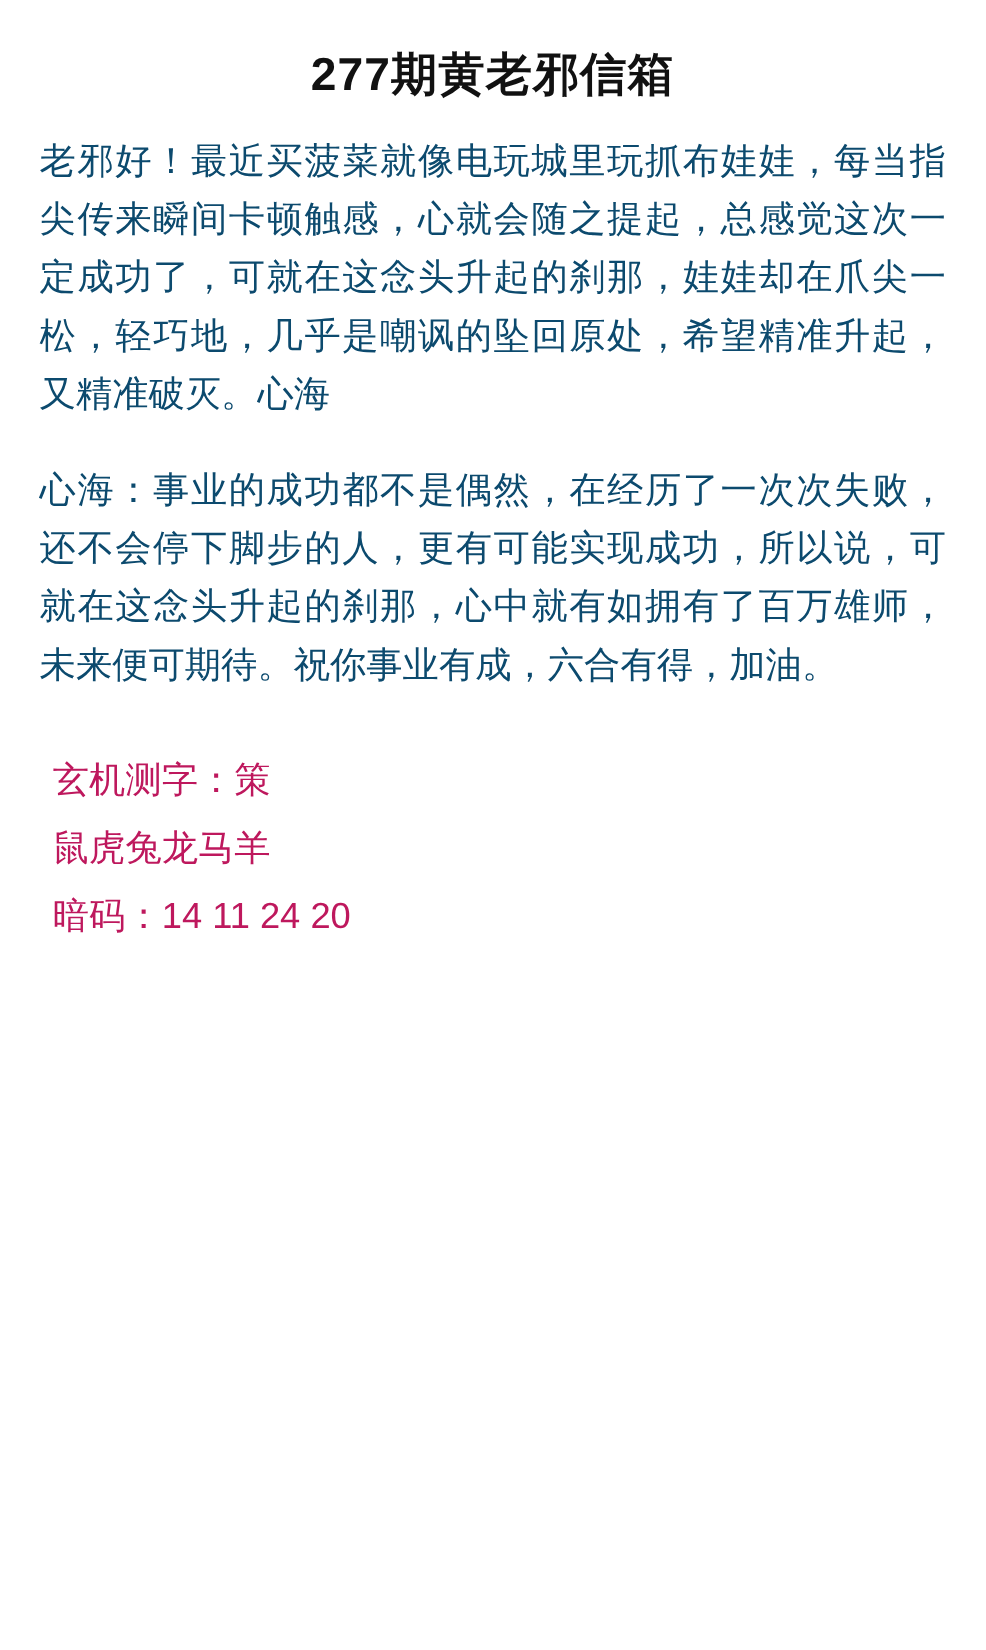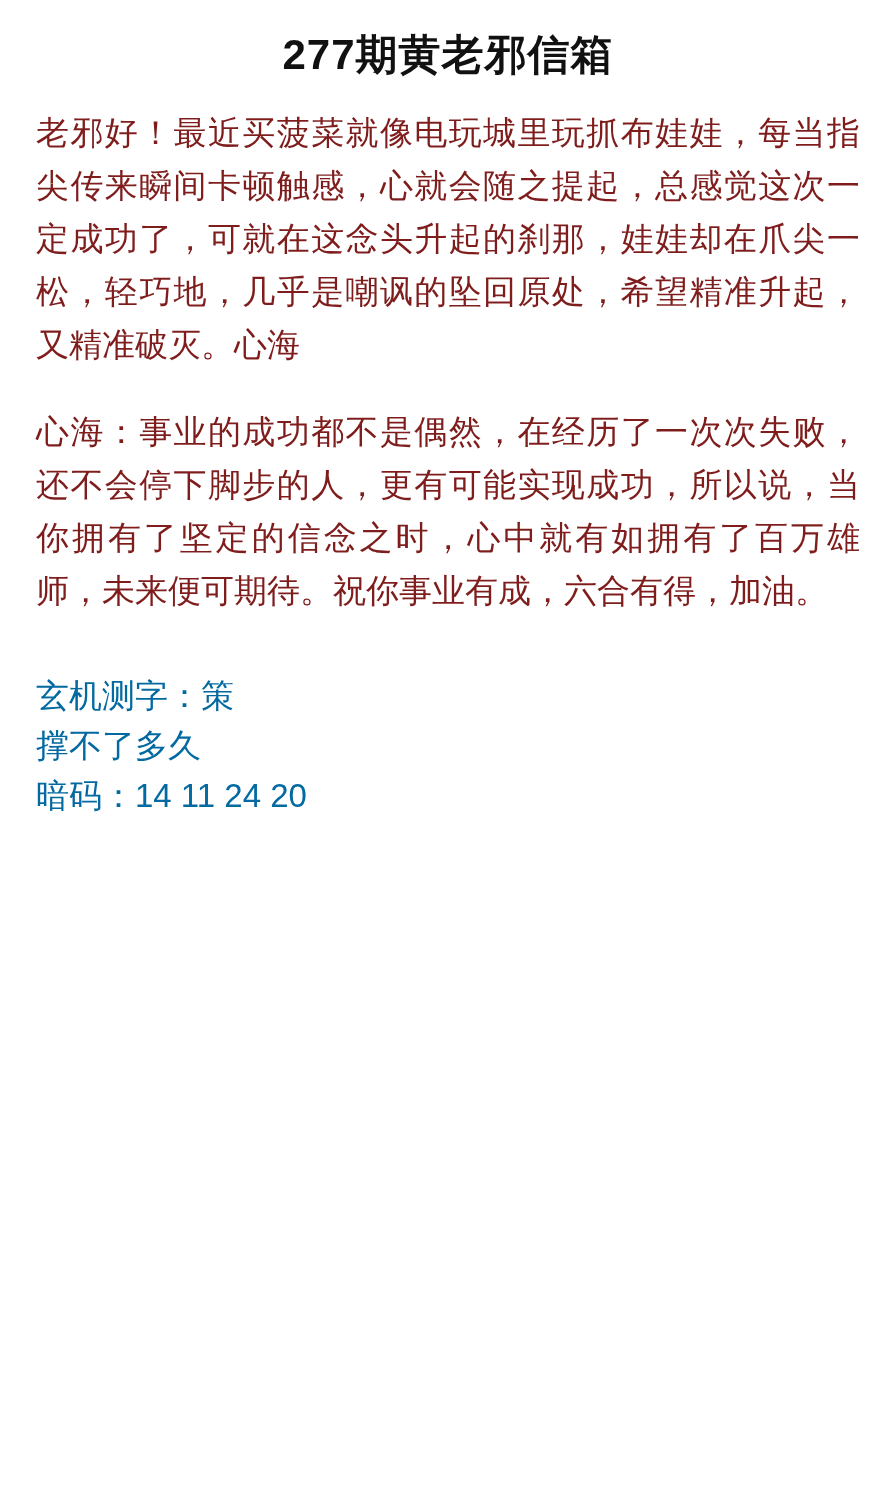--- a/index.html
+++ b/index.html
@@ -12,66 +12,66 @@
     height: 1500px;
     font-family: "Liberation Sans", "DejaVu Sans", sans-serif;
     color: #1a1a1a;
     overflow: hidden;
   }
   .page {
     position: relative;
     width: 896px;
     height: 1500px;
     box-sizing: border-box;
-    padding: 30px 36px 0 36px;
+    padding: 43px 36px 0 36px;
     background: #ffffff;
   }
   .title {
     text-align: center;
     font-size: 42px;
     font-weight: bold;
     letter-spacing: 1px;
     color: #111111;
     margin: 0 0 26px 0;
     line-height: 1.2;
   }
   .para {
     font-size: 33px;
     line-height: 53px;
-    color: #7f1d1d;
+    color: #0c4a6e;
     margin: 0 0 34px 0;
     text-align: justify;
     text-justify: inter-ideograph;
     letter-spacing: 0px;
   }
   .para.tight {
     margin-bottom: 30px;
   }
   .footer {
     margin-top: 54px;
   }
   .footer-line {
     font-size: 33px;
     line-height: 50px;
-    color: #0369a1;
-    margin: 0;
+    color: #be185d;
+    margin: 12px;
   }
 </style>
 </head>
 <body>
 
 <div class="page">
 
   <h1 class="title">277期黄老邪信箱</h1>
 
   <p class="para">老邪好！最近买菠菜就像电玩城里玩抓布娃娃，每当指尖传来瞬间卡顿触感，心就会随之提起，总感觉这次一定成功了，可就在这念头升起的刹那，娃娃却在爪尖一松，轻巧地，几乎是嘲讽的坠回原处，希望精准升起，又精准破灭。心海</p>
 
-  <p class="para">心海：事业的成功都不是偶然，在经历了一次次失败，还不会停下脚步的人，更有可能实现成功，所以说，当你拥有了坚定的信念之时，心中就有如拥有了百万雄师，未来便可期待。祝你事业有成，六合有得，加油。</p>
+  <p class="para">心海：事业的成功都不是偶然，在经历了一次次失败，还不会停下脚步的人，更有可能实现成功，所以说，可就在这念头升起的刹那，心中就有如拥有了百万雄师，未来便可期待。祝你事业有成，六合有得，加油。</p>
 
 
 
   <div class="footer">
     <p class="footer-line">玄机测字：策</p>
-    <p class="footer-line">撑不了多久</p>
+    <p class="footer-line">鼠虎兔龙马羊</p>
     <p class="footer-line">暗码：14 11 24 20</p>
   </div>
 
 </div>
 
 </body></html>

